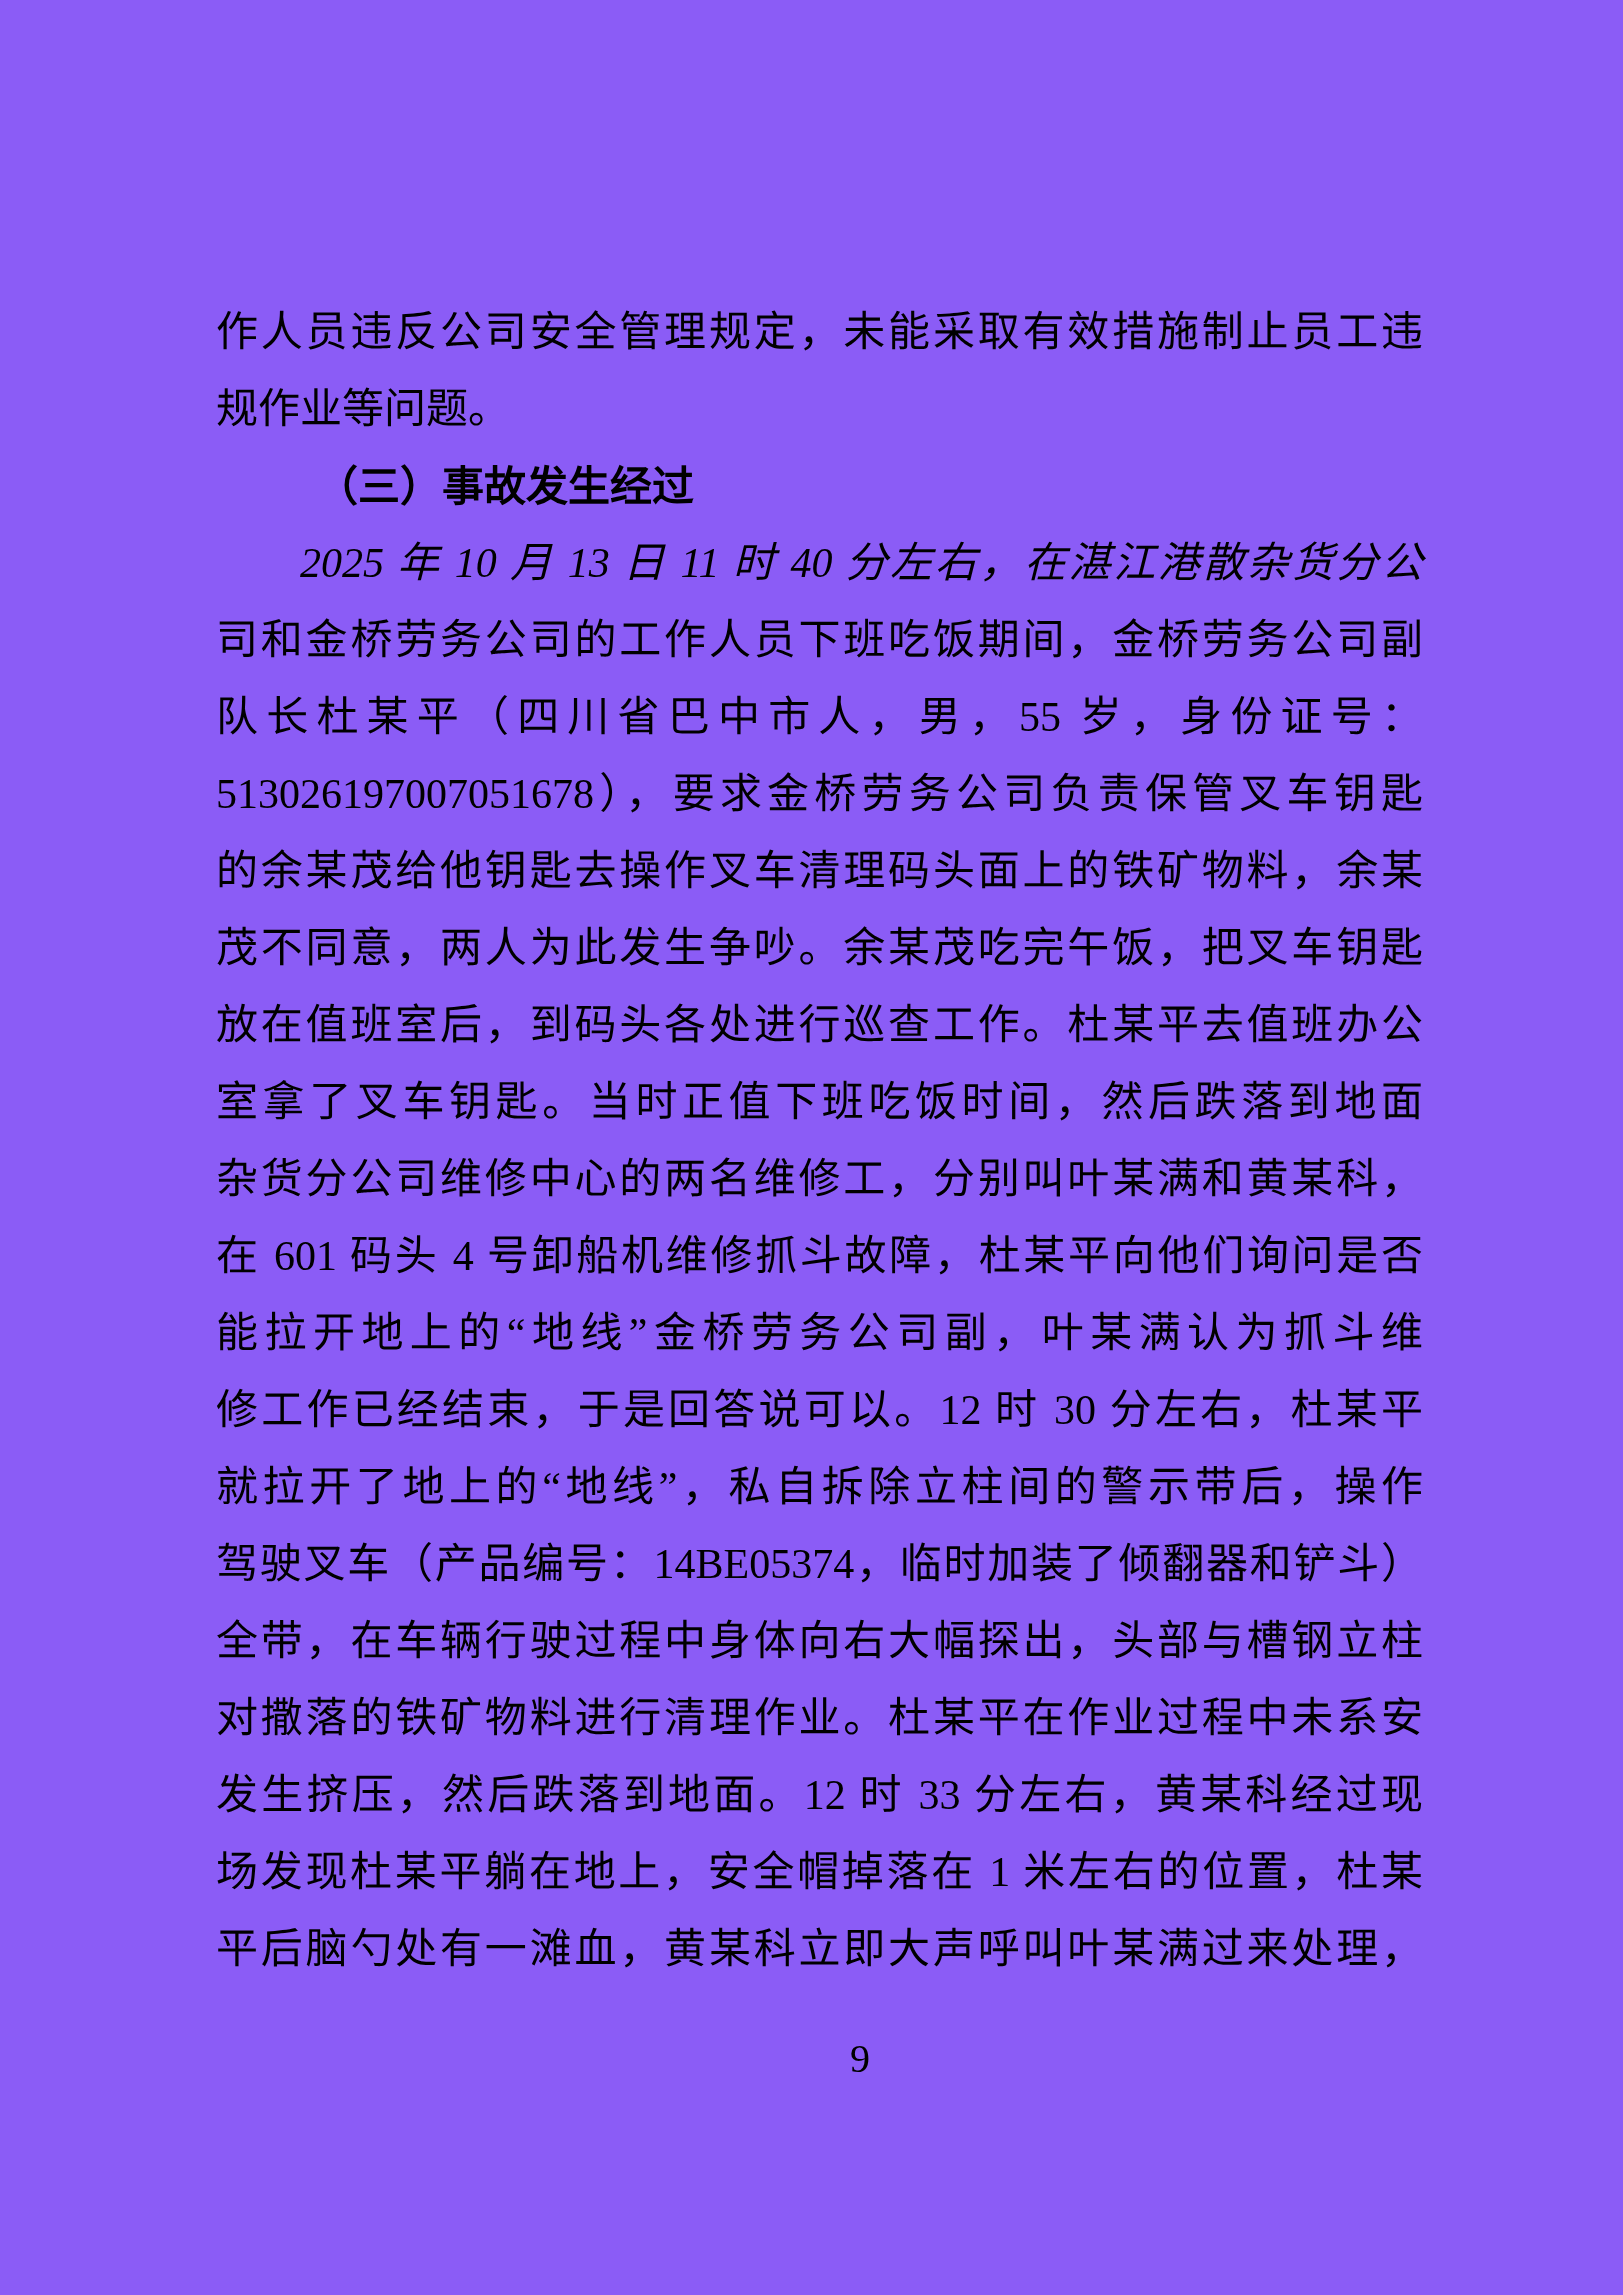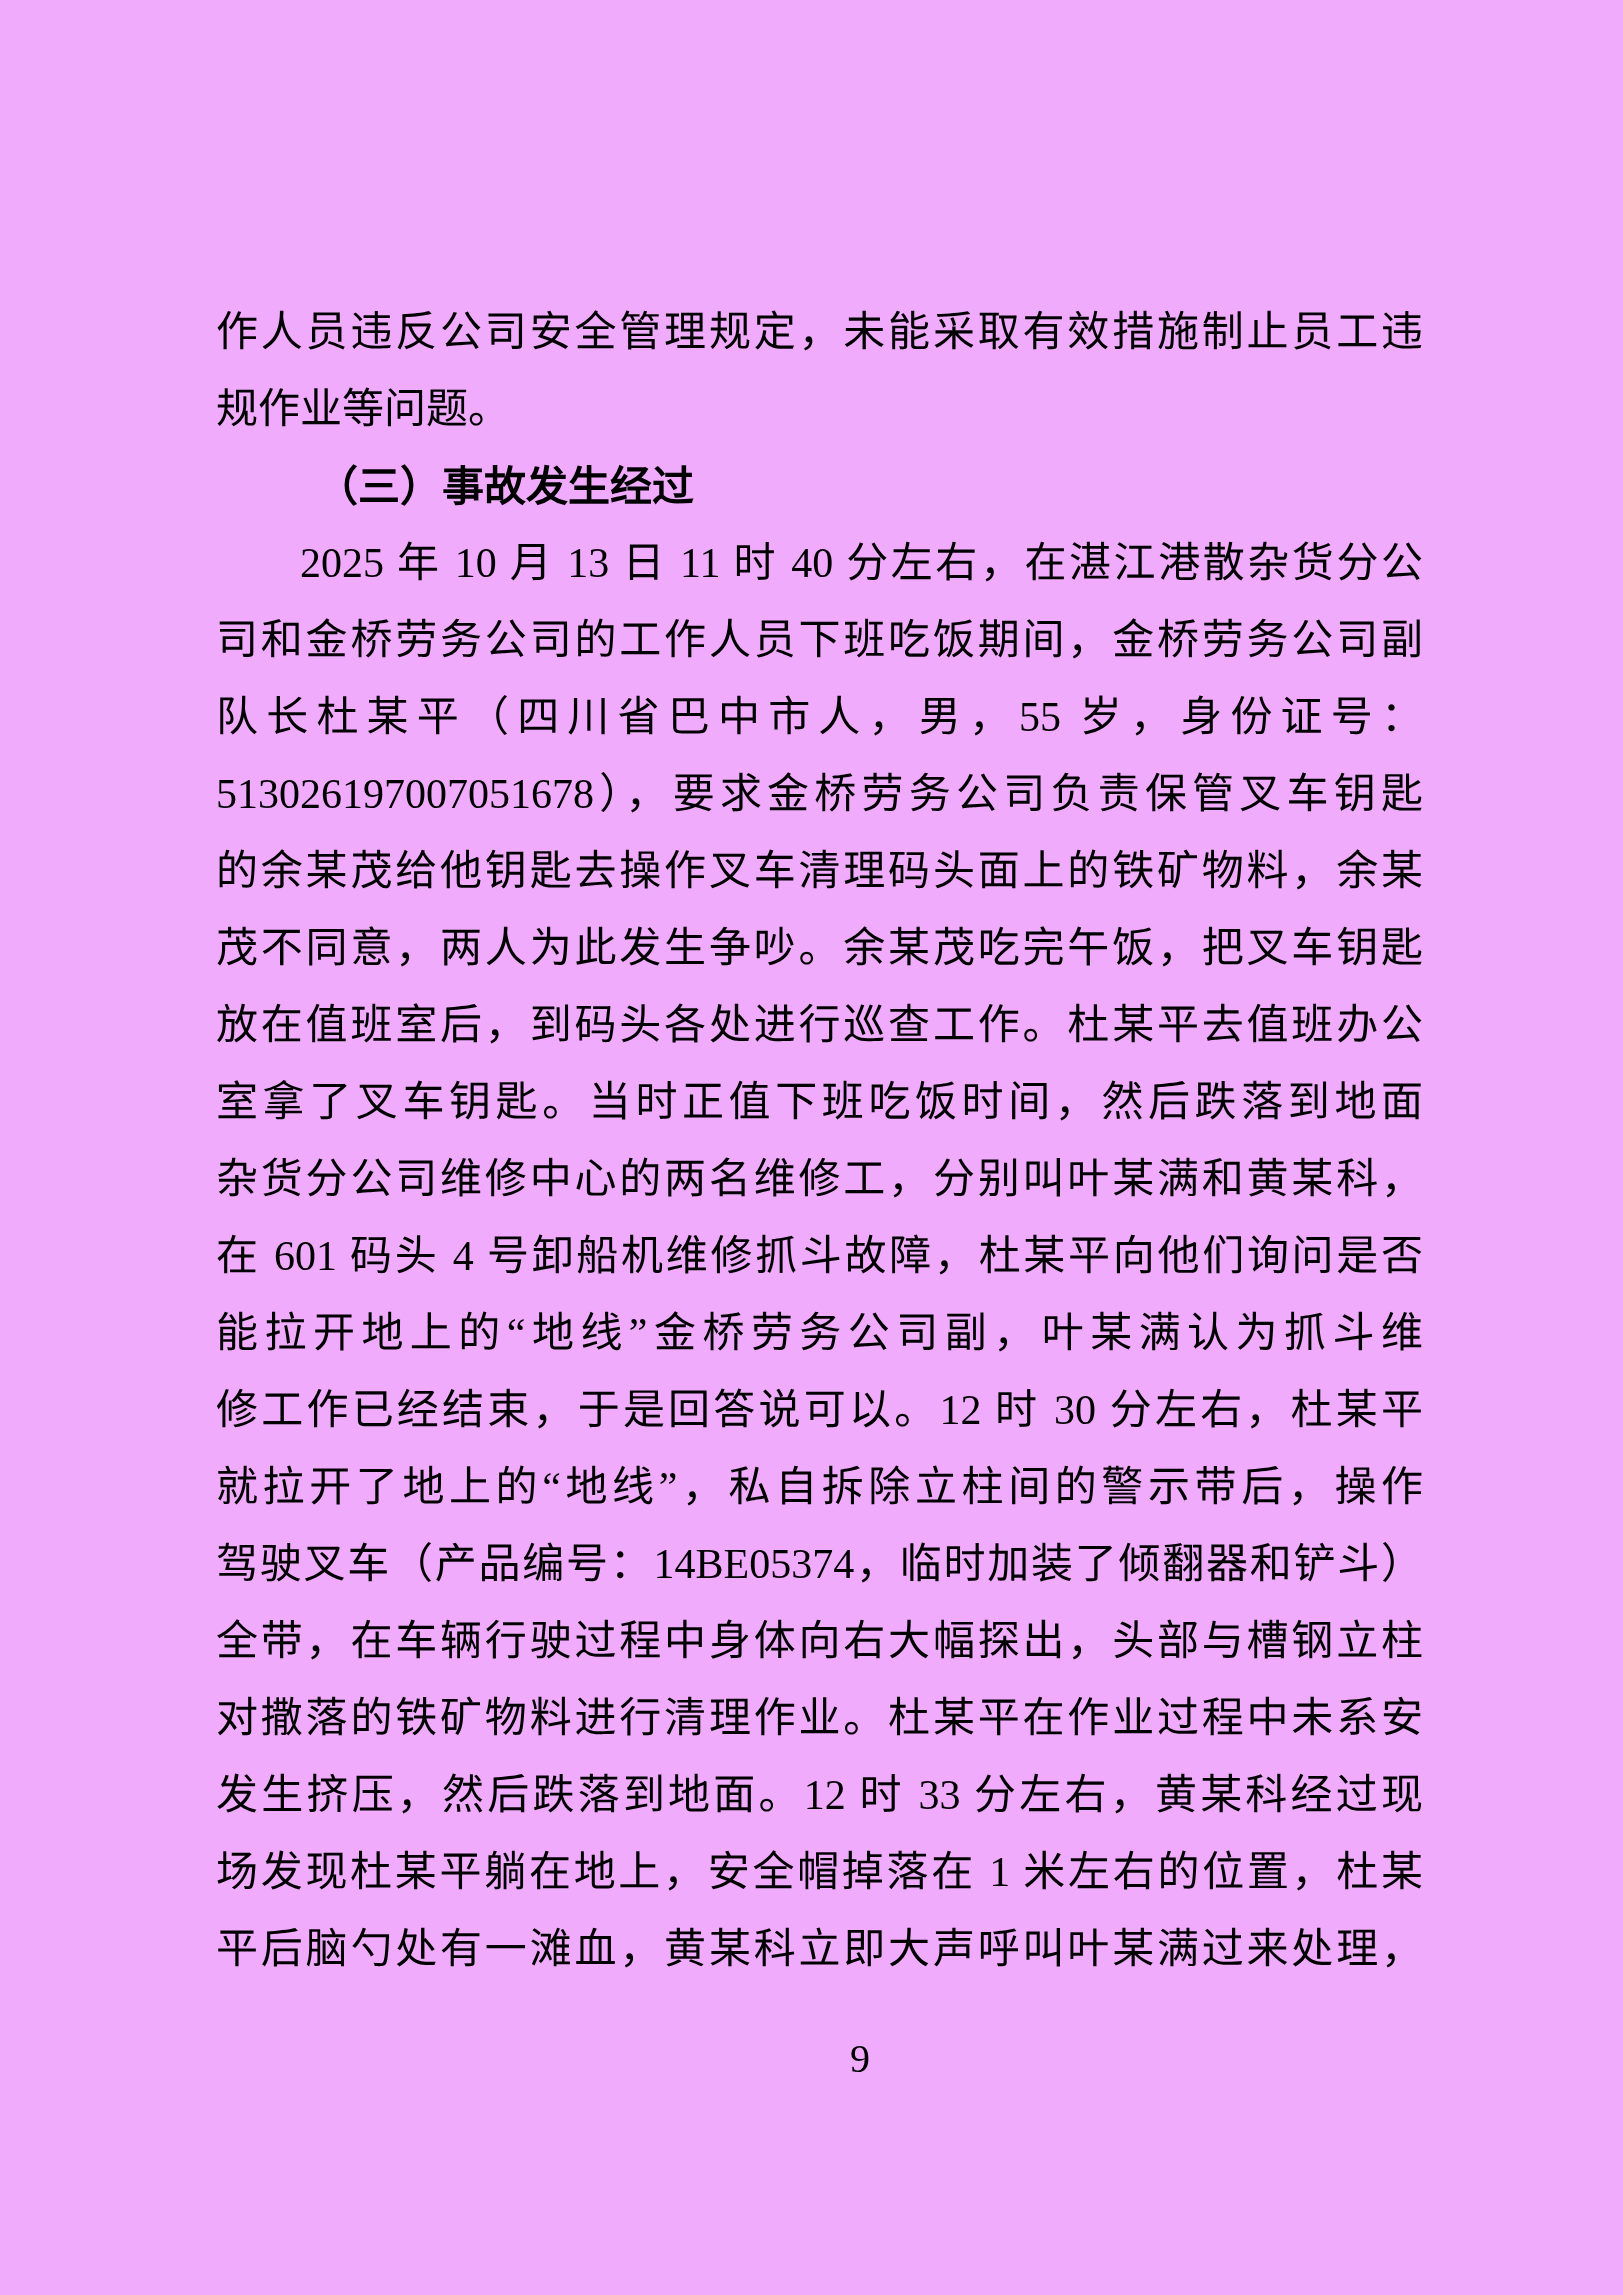--- a/index.html
+++ b/index.html
@@ -4,21 +4,21 @@
 <style>
   html, body {
     margin: 0;
     padding: 0;
     background: #ffffff;
   }
   .page {
     position: relative;
     width: 1623px;
     height: 2295px;
-    background: #f0abfc;
+    background: #8b5cf6;
     overflow: hidden;
     color: #000000;
     font-family: "Liberation Serif", "DejaVu Serif", serif;
   }
   .text-block {
     position: absolute;
     left: 216px;
     top: 294px;
     width: 1207px;
   }
@@ -37,20 +37,21 @@
   }
   .line.heading {
     font-weight: 700;
     text-indent: 100px;
     text-align: left;
     text-align-last: left;
     font-family: "Liberation Sans", "DejaVu Sans", sans-serif;
   }
   .line.indent {
     text-indent: 84px;
+    font-style: italic;
   }
   .page-number {
     position: absolute;
     top: 2037px;
     left: 0;
     width: 1623px;
     box-sizing: border-box;
     padding-left: 97px;
     text-align: center;
     font-size: 40px;

